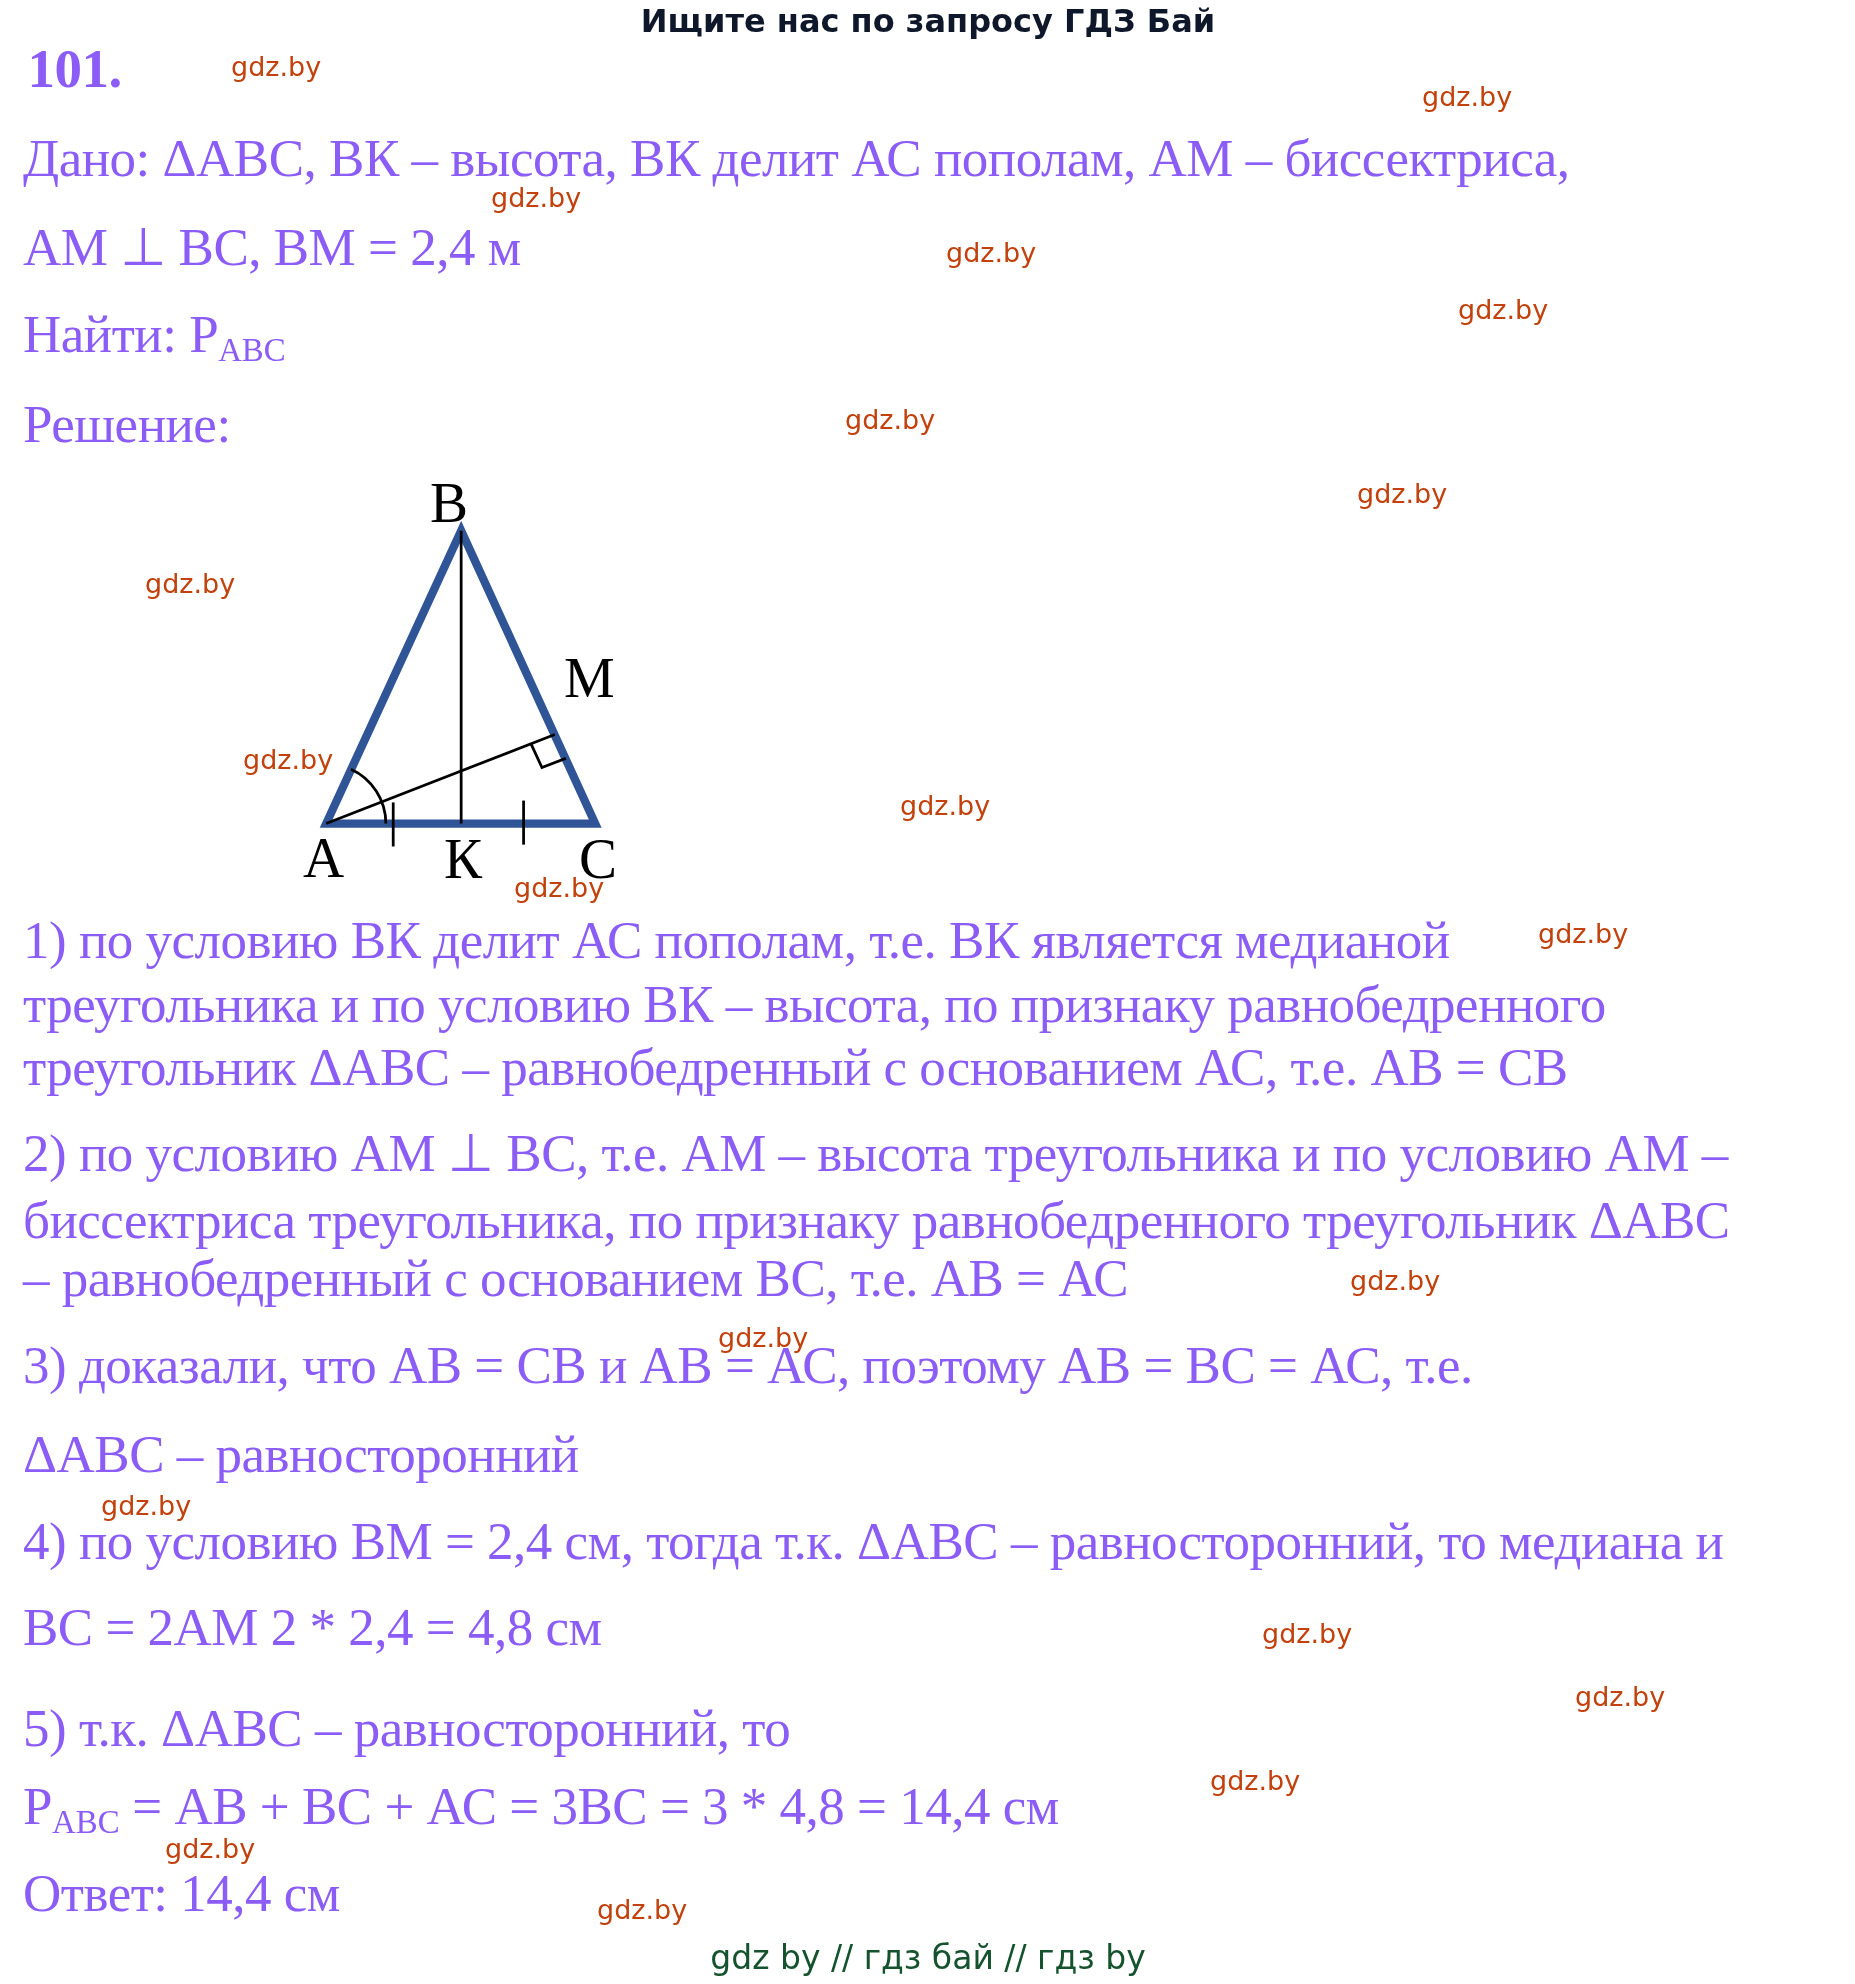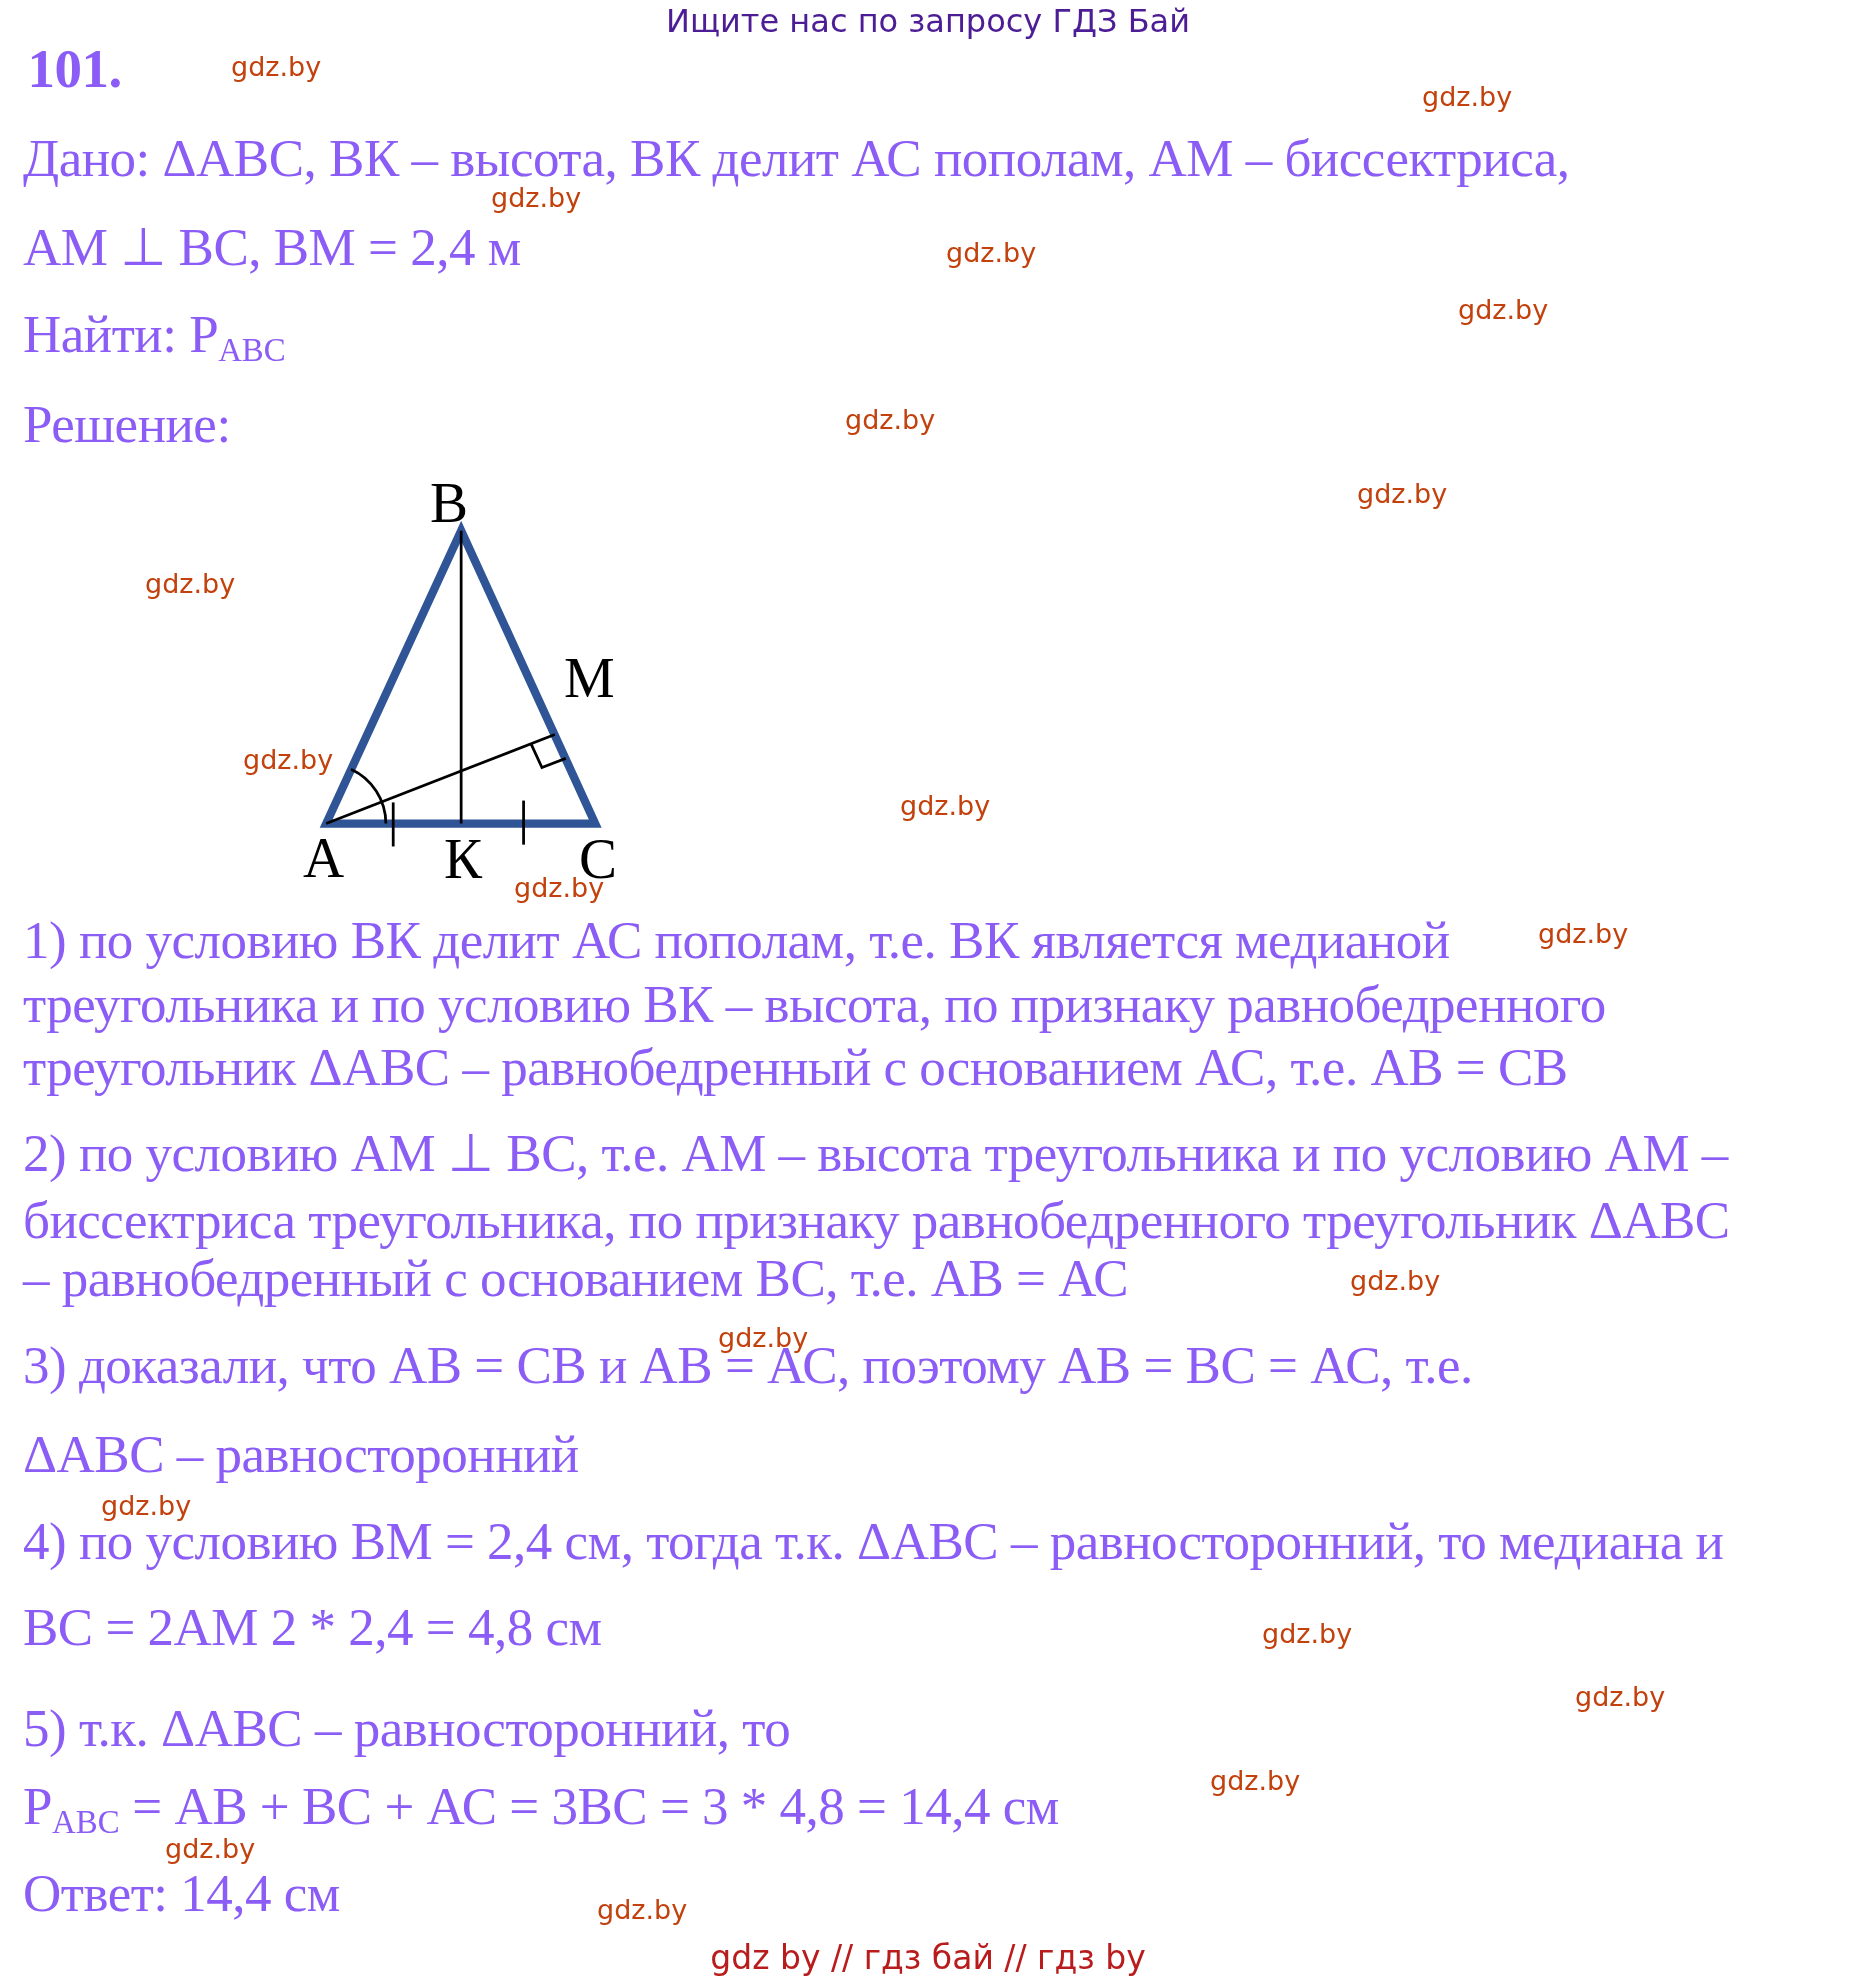--- a/index.html
+++ b/index.html
@@ -65,21 +65,21 @@
     position:absolute;
     left:0;top:0;
     pointer-events:none;
   }
 </style>
 </head>
 <body>
 
 <div id="page">
 
-  <div id="promo" style="color: #4c1d95;">Ищите нас по запросу ГДЗ Бай</div>
+  <div id="promo" style="color: #0f172a; font-weight: bold;">Ищите нас по запросу ГДЗ Бай</div>
 
   <div class="t bold" style="left:27.5px;top:39px;font-size:55px;">101.</div>
 
   <div class="t" style="top:129px;">Дано: ΔАВС, ВК – высота, ВК делит АС пополам, АМ – биссектриса,</div>
   <div class="t" style="top:218px;">АМ ⊥ ВС, ВМ = 2,4 м</div>
 
   <div class="t" style="top:305px;"><span>Найти: Р</span><span class="sub">АВС</span></div>
 
   <div class="t" style="top:395px;">Решение:</div>
 
@@ -135,16 +135,16 @@
       <div class="wm" style="left: 1350px; top: 1265px;">gdz.by</div>
       <div class="wm" style="left: 718px; top: 1322px;">gdz.by</div>
       <div class="wm" style="left: 101px; top: 1490px;">gdz.by</div>
       <div class="wm" style="left: 1262px; top: 1618px;">gdz.by</div>
       <div class="wm" style="left: 1575px; top: 1681px;">gdz.by</div>
       <div class="wm" style="left: 1210px; top: 1765px;">gdz.by</div>
       <div class="wm" style="left: 165px; top: 1833px;">gdz.by</div>
       <div class="wm" style="left: 597px; top: 1894px;">gdz.by</div>
     </div>
 
-  <div id="footer" style="color: #b91c1c;">gdz by  //  гдз бай  //  гдз by</div>
+  <div id="footer" style="color: #14532d;">gdz by  //  гдз бай  //  гдз by</div>
 
 </div>
 
 
 </body></html>

